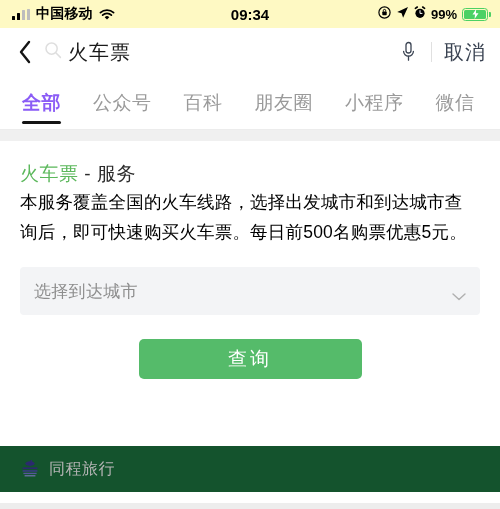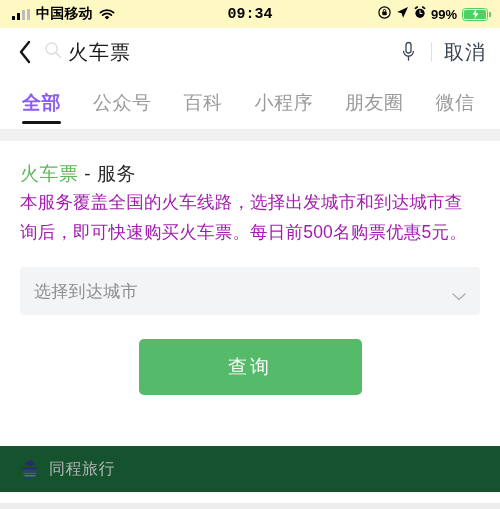--- a/index.html
+++ b/index.html
@@ -34,21 +34,20 @@
   .signal i:nth-child(2) { height: 7px; }
   .signal i:nth-child(3) { height: 10px; background: #bdbdbd; }
   .signal i:nth-child(4) { height: 11px; background: #bdbdbd; }
   .carrier { font-size: 14px; font-weight: 700; letter-spacing: .2px; }
   .wifi { width: 16px; height: 12px; position: relative; }
   .sb-center {
     position: absolute; left: 0; right: 0; top: 0; bottom: 0;
     display: flex; align-items: center; justify-content: center;
     font-size: 15px; font-weight: 700; color: #000;
     pointer-events: none;
-    font-family: Liberation Mono, monospace;
   }
   .sb-right {
     margin-left: auto;
     display: flex; align-items: center; gap: 5px;
     font-size: 13px; font-weight: 700; color: #000;
     z-index: 2;
   }
   .battery {
     width: 26px; height: 13px;
     border: 1.5px solid #4cd164; border-radius: 3.5px;
@@ -137,21 +136,21 @@
   }
   .card-title {
     font-size: 19px;
     letter-spacing: .5px;
     color: #2b2b2b;
   }
   .card-title .hl { color: #5cb85c; }
   .card-desc {
     font-size: 17.5px;
     line-height: 30px;
-    color: #a21caf;
+    color: #000000;
     letter-spacing: .2px;
     margin-bottom: 20px;
   }
   .selects {
     display: flex; gap: 24px;
     margin-bottom: 24px;
   }
   .select {
     flex: 1;
     height: 48px;
@@ -165,21 +164,21 @@
     flex: 1;
     font-size: 17px;
     color: #8d8d8d;
     letter-spacing: .3px;
   }
   .chev {
     width: 14px; height: 8px; flex: 0 0 auto;
   }
   .query-wrap { display: flex; justify-content: center; }
   .query-btn {
-    width: 223px; height: 56px;
+    width: 223px; height: 40px;
     background: #55bb6a;
     border: none; border-radius: 5px;
     color: #ffffff;
     font-size: 19px;
     letter-spacing: 3px;
     font-family: inherit;
     cursor: pointer;
   }
 
   
@@ -291,24 +290,24 @@
     <div class="tab active">
       <span>全部</span>
     </div>
     <div class="tab">
       <span>公众号</span>
     </div>
     <div class="tab">
       <span>百科</span>
     </div>
     <div class="tab">
+      <span>朋友圈</span>
+    </div>
+    <div class="tab">
       <span>小程序</span>
-    </div>
-    <div class="tab">
-      <span>朋友圈</span>
     </div>
     <div class="tab">
       <span>微信</span>
     </div>
   </div>
 
   <div class="gap"></div>
 
   <div class="card">
     <div class="card-title">

